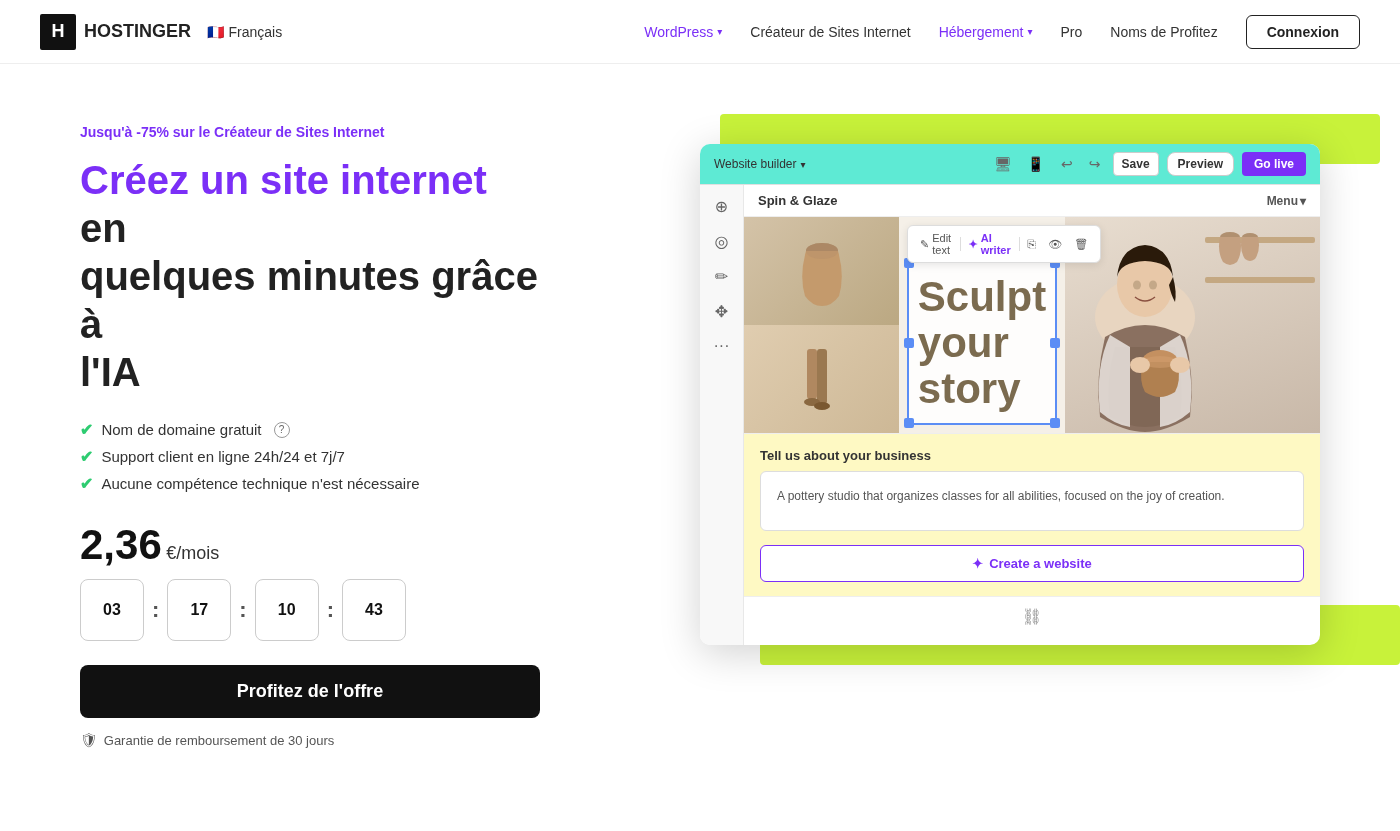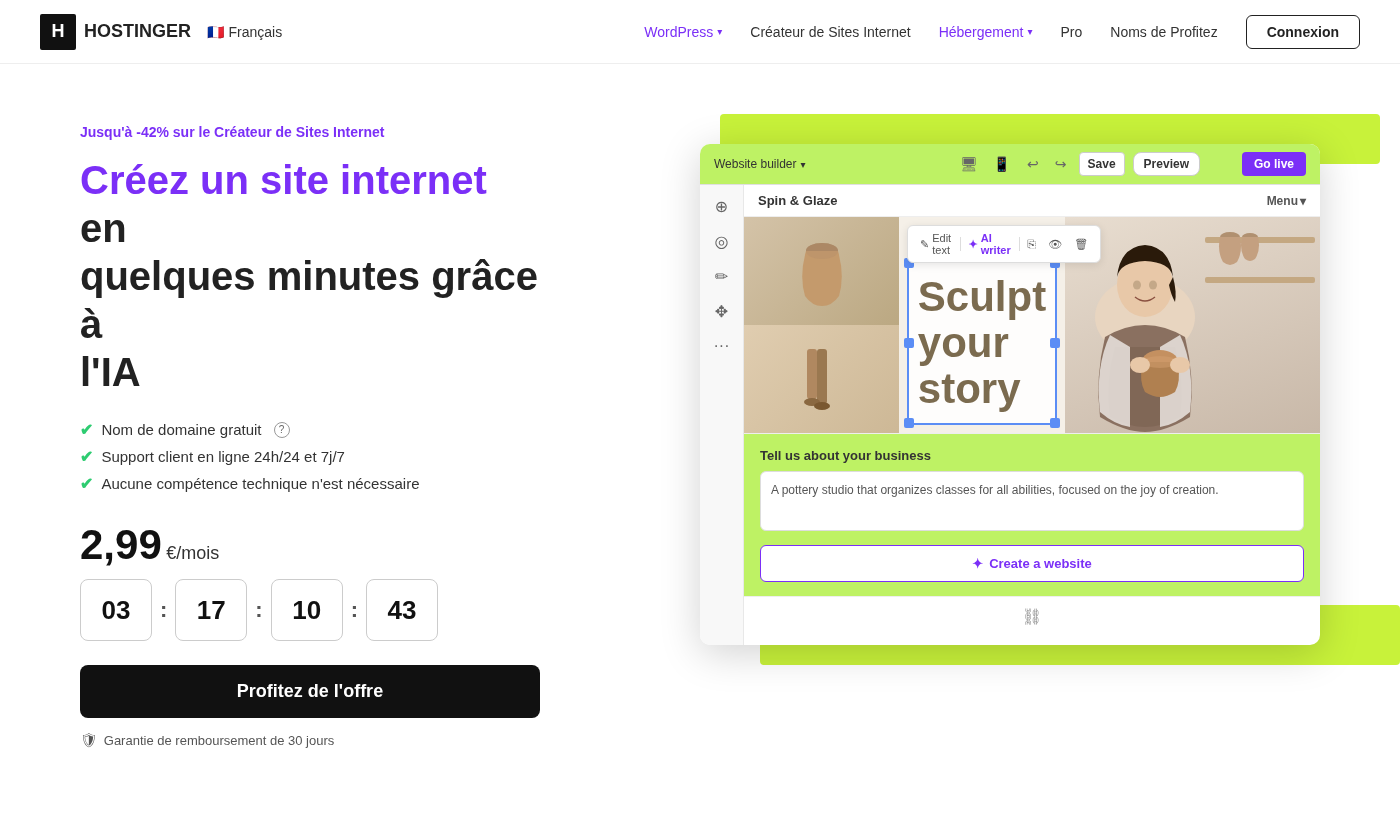--- a/index.html
+++ b/index.html
@@ -39,23 +39,23 @@
     .features { list-style: none; margin-bottom: 28px; display: flex; flex-direction: column; gap: 8px; }
     .features li { display: flex; align-items: center; gap: 8px; font-size: 15px; color: #333; }
     .check-icon { color: #2ecc71; font-size: 16px; font-weight: 700; }
     .help-icon { display: inline-flex; align-items: center; justify-content: center; width: 16px; height: 16px; border: 1px solid #999; border-radius: 50%; font-size: 10px; color: #666; margin-left: 4px; cursor: pointer; }
     .price-section { margin-bottom: 10px; }
     .price-main { font-size: 42px; font-weight: 800; color: #111; }
     .price-unit { font-size: 18px; font-weight: 400; color: #333; }
     .free-months { font-size: 16px; font-weight: 700; color: #333; margin-bottom: 20px; }
     .countdown { display: flex; align-items: center; gap: 8px; margin-bottom: 24px; }
     .countdown-box {
-      width: 72px; height: 62px; border: 1.5px solid #ccc; border-radius: 8px;
+      width: 64px; height: 62px; border: 1.5px solid #ccc; border-radius: 8px;
       display: flex; align-items: center; justify-content: center;
-      font-size: 26px; font-weight: 700; color: #111;
+      font-size: 16px; font-weight: 700; color: #111;
     }
     .countdown-sep { font-size: 22px; font-weight: 700; color: #555; }
     .btn-cta {
       display: block; width: 100%; background: #111; color: #fff;
       border: none; border-radius: 8px; padding: 16px; font-size: 18px; font-weight: 600;
       cursor: pointer; text-align: center; margin-bottom: 14px;
     }
     .guarantee { display: flex; align-items: center; gap: 6px; font-size: 13px; color: #555; }
     .shield-icon { font-size: 14px; }
 
@@ -69,28 +69,28 @@
       position: absolute; bottom: -20px; left: 80px; right: -40px; height: 60px;
       background: #c8f23a; z-index: 0; border-radius: 4px;
     }
     .browser-window {
       position: relative; z-index: 1; background: #fff; border-radius: 10px;
       box-shadow: 0 8px 40px rgba(0,0,0,0.18); overflow: hidden;
       margin-top: 20px; margin-left: 20px; margin-right: 40px;
     }
     .browser-toolbar {
       display: flex; align-items: center; justify-content: space-between;
-      padding: 8px 14px; background: #bef264; border-bottom: 1px solid #e0e0e0;
+      padding: 8px 14px; background: #5eead4; border-bottom: 1px solid #e0e0e0;
     }
     .wb-label { font-size: 12px; color: #333; display: flex; align-items: center; gap: 4px; }
     .toolbar-right { display: flex; align-items: center; gap: 8px; }
     .icon-btn { font-size: 14px; color: #666; cursor: pointer; padding: 2px 4px; border-radius: 3px; }
     .btn-save { font-size: 12px; font-weight: 600; color: #333; cursor: pointer; padding: 4px 8px; background: #fff; border: 1px solid #ccc; border-radius: 4px; }
     .btn-preview { font-size: 12px; font-weight: 600; color: #333; cursor: pointer; padding: 4px 10px; background: #fff; border: 1px solid #ccc; border-radius: 8px; }
-    .btn-golive { font-size: 12px; font-weight: 700; color: #fff; cursor: pointer; padding: 5px 12px; background: #7b2ff7; border: none; border-radius: 4px; margin-left: 34px; }
+    .btn-golive { font-size: 12px; font-weight: 700; color: #fff; cursor: pointer; padding: 5px 12px; background: #7b2ff7; border: none; border-radius: 4px; }
 
     
     .builder-body { display: flex; min-height: 460px; }
     .builder-sidebar {
       width: 44px; background: #f8f8f8; border-right: 1px solid #e8e8e8;
       display: flex; flex-direction: column; align-items: center; padding: 12px 0; gap: 16px;
     }
     .sb-icon { font-size: 16px; color: #666; cursor: pointer; }
     .builder-main { flex: 1; }
     .builder-header {
@@ -120,25 +120,25 @@
     .handle { position: absolute; width: 10px; height: 10px; background: #5b8df5; border-radius: 2px; }
     .handle.tl { top: -5px; left: -5px; }
     .handle.tr { top: -5px; right: -5px; }
     .handle.bl { bottom: -5px; left: -5px; }
     .handle.br { bottom: -5px; right: -5px; }
     .handle.ml { top: 50%; left: -5px; transform: translateY(-50%); }
     .handle.mr { top: 50%; right: -5px; transform: translateY(-50%); }
 
     
     .ai-form-section {
-      padding: 14px 16px; background: #bef264; border-top: 1px solid #eee;
+      padding: 14px 16px; background: #fef9c3; border-top: 1px solid #eee;
     }
     .ai-form-title { font-size: 13px; font-weight: 700; color: #333; margin-bottom: 8px; }
     .ai-textarea {
-      width: 100%; border: 1px solid #ddd; border-radius: 6px; padding: 10px;
+      width: 100%; border: 1px solid #ddd; border-radius: 6px; padding: 16px;
       font-size: 12px; color: #555; resize: none; height: 60px;
       font-family: inherit; line-height: 1.4;
     }
     .create-btn {
       margin-top: 10px; width: 100%; background: #fff; border: 1.5px solid #7b2ff7;
       border-radius: 6px; padding: 10px; font-size: 13px; font-weight: 600; color: #7b2ff7;
       cursor: pointer; display: flex; align-items: center; justify-content: center; gap: 6px;
     }
     .create-icon { color: #7b2ff7; }
 
@@ -181,21 +181,21 @@
       <span>Noms de Profitez</span>
     </span>
     <button class="btn-connexion">Connexion</button>
   </div>
 </nav>
 
 <div class="main-section">
 
   <div class="left-col">
     <p class="promo-banner">
-      <span>Jusqu'à </span><span class="purple" style="color:#7b2ff7;font-weight:700;">-42%</span><span> sur le Créateur de Sites Internet</span>
+      <span>Jusqu'à </span><span class="purple" style="color:#7b2ff7;font-weight:700;">-75%</span><span> sur le Créateur de Sites Internet</span>
     </p>
     <h1 class="hero-title">
       <span class="purple">Créez un site internet</span>
       <span> en<br>quelques minutes grâce à<br>l'IA</span>
     </h1>
     <ul class="features">
       <li>
         <span class="check-icon">✔</span>
         <span>Nom de domaine gratuit</span>
         <span class="help-icon">?</span>
@@ -203,21 +203,21 @@
       <li>
         <span class="check-icon">✔</span>
         <span>Support client en ligne 24h/24 et 7j/7</span>
       </li>
       <li>
         <span class="check-icon">✔</span>
         <span>Aucune compétence technique n'est nécessaire</span>
       </li>
     </ul>
     <div class="price-section">
-      <span class="price-main">2,99</span>
+      <span class="price-main">2,36</span>
       <span class="price-unit">€/mois</span>
     </div>
     <div class="countdown">
       <div class="countdown-box">03</div>
       <span class="countdown-sep">:</span>
       <div class="countdown-box">17</div>
       <span class="countdown-sep">:</span>
       <div class="countdown-box">10</div>
       <span class="countdown-sep">:</span>
       <div class="countdown-box">43</div>

